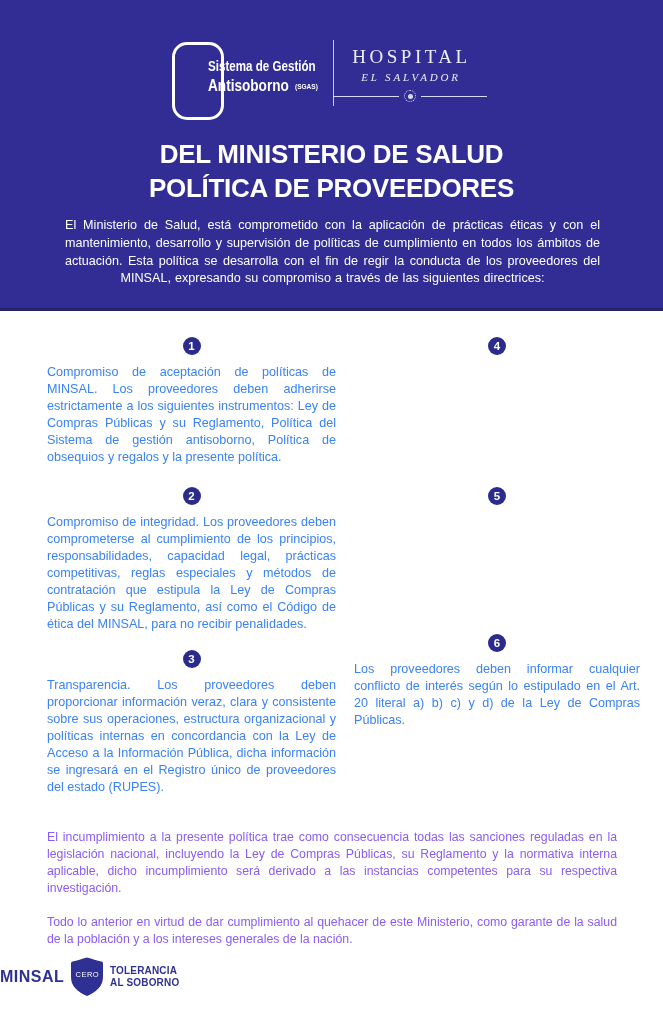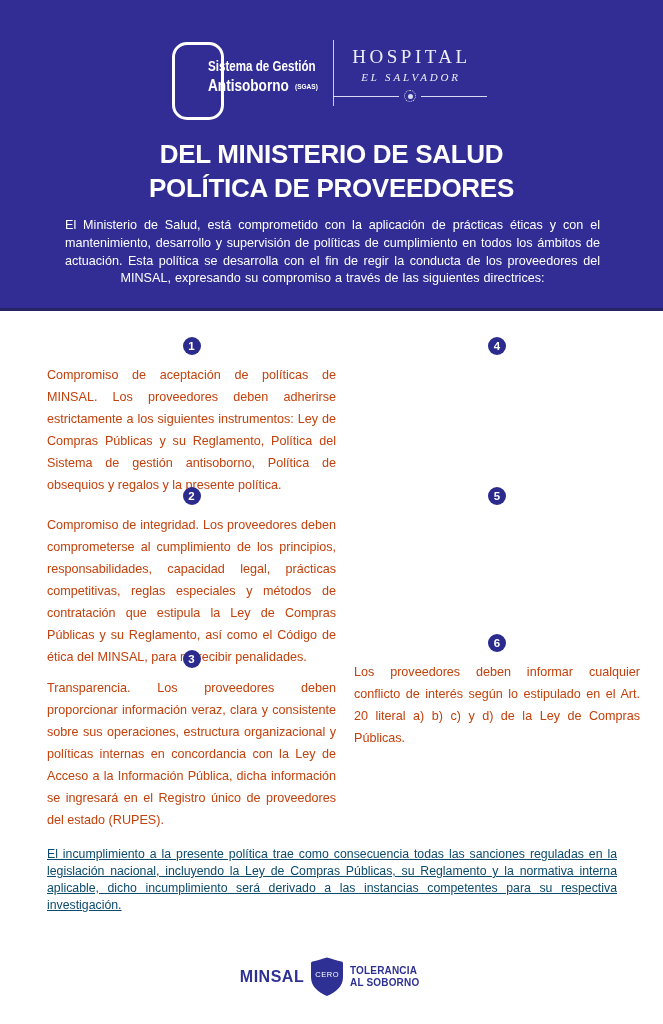--- a/index.html
+++ b/index.html
@@ -37,27 +37,27 @@
   
   .directive{position:absolute;}
   .d1{left:47px;top:337px;width:289px;}
   .d2{left:47px;top:487px;width:289px;}
   .d3{left:47px;top:650px;width:289px;}
   .d4{left:354px;top:337px;width:286px;}
   .d5{left:354px;top:487px;width:286px;}
   .d6{left:354px;top:634px;width:286px;}
   .badge{width:18px;height:18px;margin:0 auto 9px;border-radius:50%;background:#2b2b8d;color:#ffffff;
     font-size:11.5px;font-weight:bold;line-height:18px;text-align:center;}
-  .d-text{margin:0;color:#c2410c;font-size:12.6px;line-height:22px;text-align:justify;}
+  .d-text{margin:0;color:#3b82f6;font-size:12.6px;line-height:17px;text-align:justify;}
   
-  .closing{position:absolute;left:47px;top:846px;width:570px;color:#0c4a6e;text-decoration:underline;}
+  .closing{position:absolute;left:47px;top:829px;width:570px;color:#8b5cf6;}
   .c-p{margin:0;font-size:12.3px;line-height:17px;text-align:justify;}
   .c-p2{margin-top:17px;}
   
-  .brand{position:absolute;left:0;top:956px;width:663px;display:flex;align-items:center;justify-content:center;gap:6px;}
+  .brand{position:absolute;left:0;top:956px;width:663px;display:flex;align-items:center;justify-content:flex-start;gap:6px;}
   .brand-minsal{color:#2e3193;font-weight:bold;font-size:16px;letter-spacing:.5px;}
   .brand-shield{position:relative;width:34px;height:41px;display:inline-block;}
   .brand-shield svg{display:block;width:34px;height:41px;}
   .shield-label{position:absolute;left:0;top:14px;width:34px;text-align:center;color:#ffffff;
     font-size:7.5px;font-weight:normal;letter-spacing:.5px;}
   .brand-slogan{color:#2e3193;font-weight:bold;font-size:10.5px;line-height:11.5px;letter-spacing:.2px;
     display:inline-block;transform:scaleX(.95);transform-origin:left;}
   .slogan-line{display:block;}
 </style>
 </head>
@@ -120,20 +120,21 @@
     <div class="badge">5</div>
   </section>
 
   <section class="directive d6">
     <div class="badge">6</div>
     <p class="d-text">Los proveedores deben informar cualquier conflicto de interés según lo estipulado en el Art. 20 literal a) b) c) y d) de la Ley de Compras Públicas.</p>
   </section>
 
   <div class="closing">
     <p class="c-p">El incumplimiento a la presente política trae como consecuencia todas las sanciones reguladas en la legislación nacional, incluyendo la Ley de Compras Públicas, su Reglamento y la normativa interna aplicable, dicho incumplimiento será derivado a las instancias competentes para su respectiva investigación.</p>
+    <p class="c-p c-p2">Todo lo anterior en virtud de dar cumplimiento al quehacer de este Ministerio, como garante de la salud de la población y a los intereses generales de la nación.</p>
   </div>
 
   <div class="brand">
     <span class="brand-minsal">MINSAL</span>
     <span class="brand-shield">
       <svg viewBox="0 0 34 40" xmlns="http://www.w3.org/2000/svg" aria-hidden="true">
         <path d="M17 1 C22 2.5 27 4 31.5 5 C32.5 5.3 33 6 33 7 L33 20.5 C33 30 26 35.5 17 39.5 C8 35.5 1 30 1 20.5 L1 7 C1 6 1.5 5.3 2.5 5 C7 4 12 2.5 17 1 Z" fill="#2e3193"></path>
       </svg>
       <span class="shield-label">CERO</span>
     </span>

